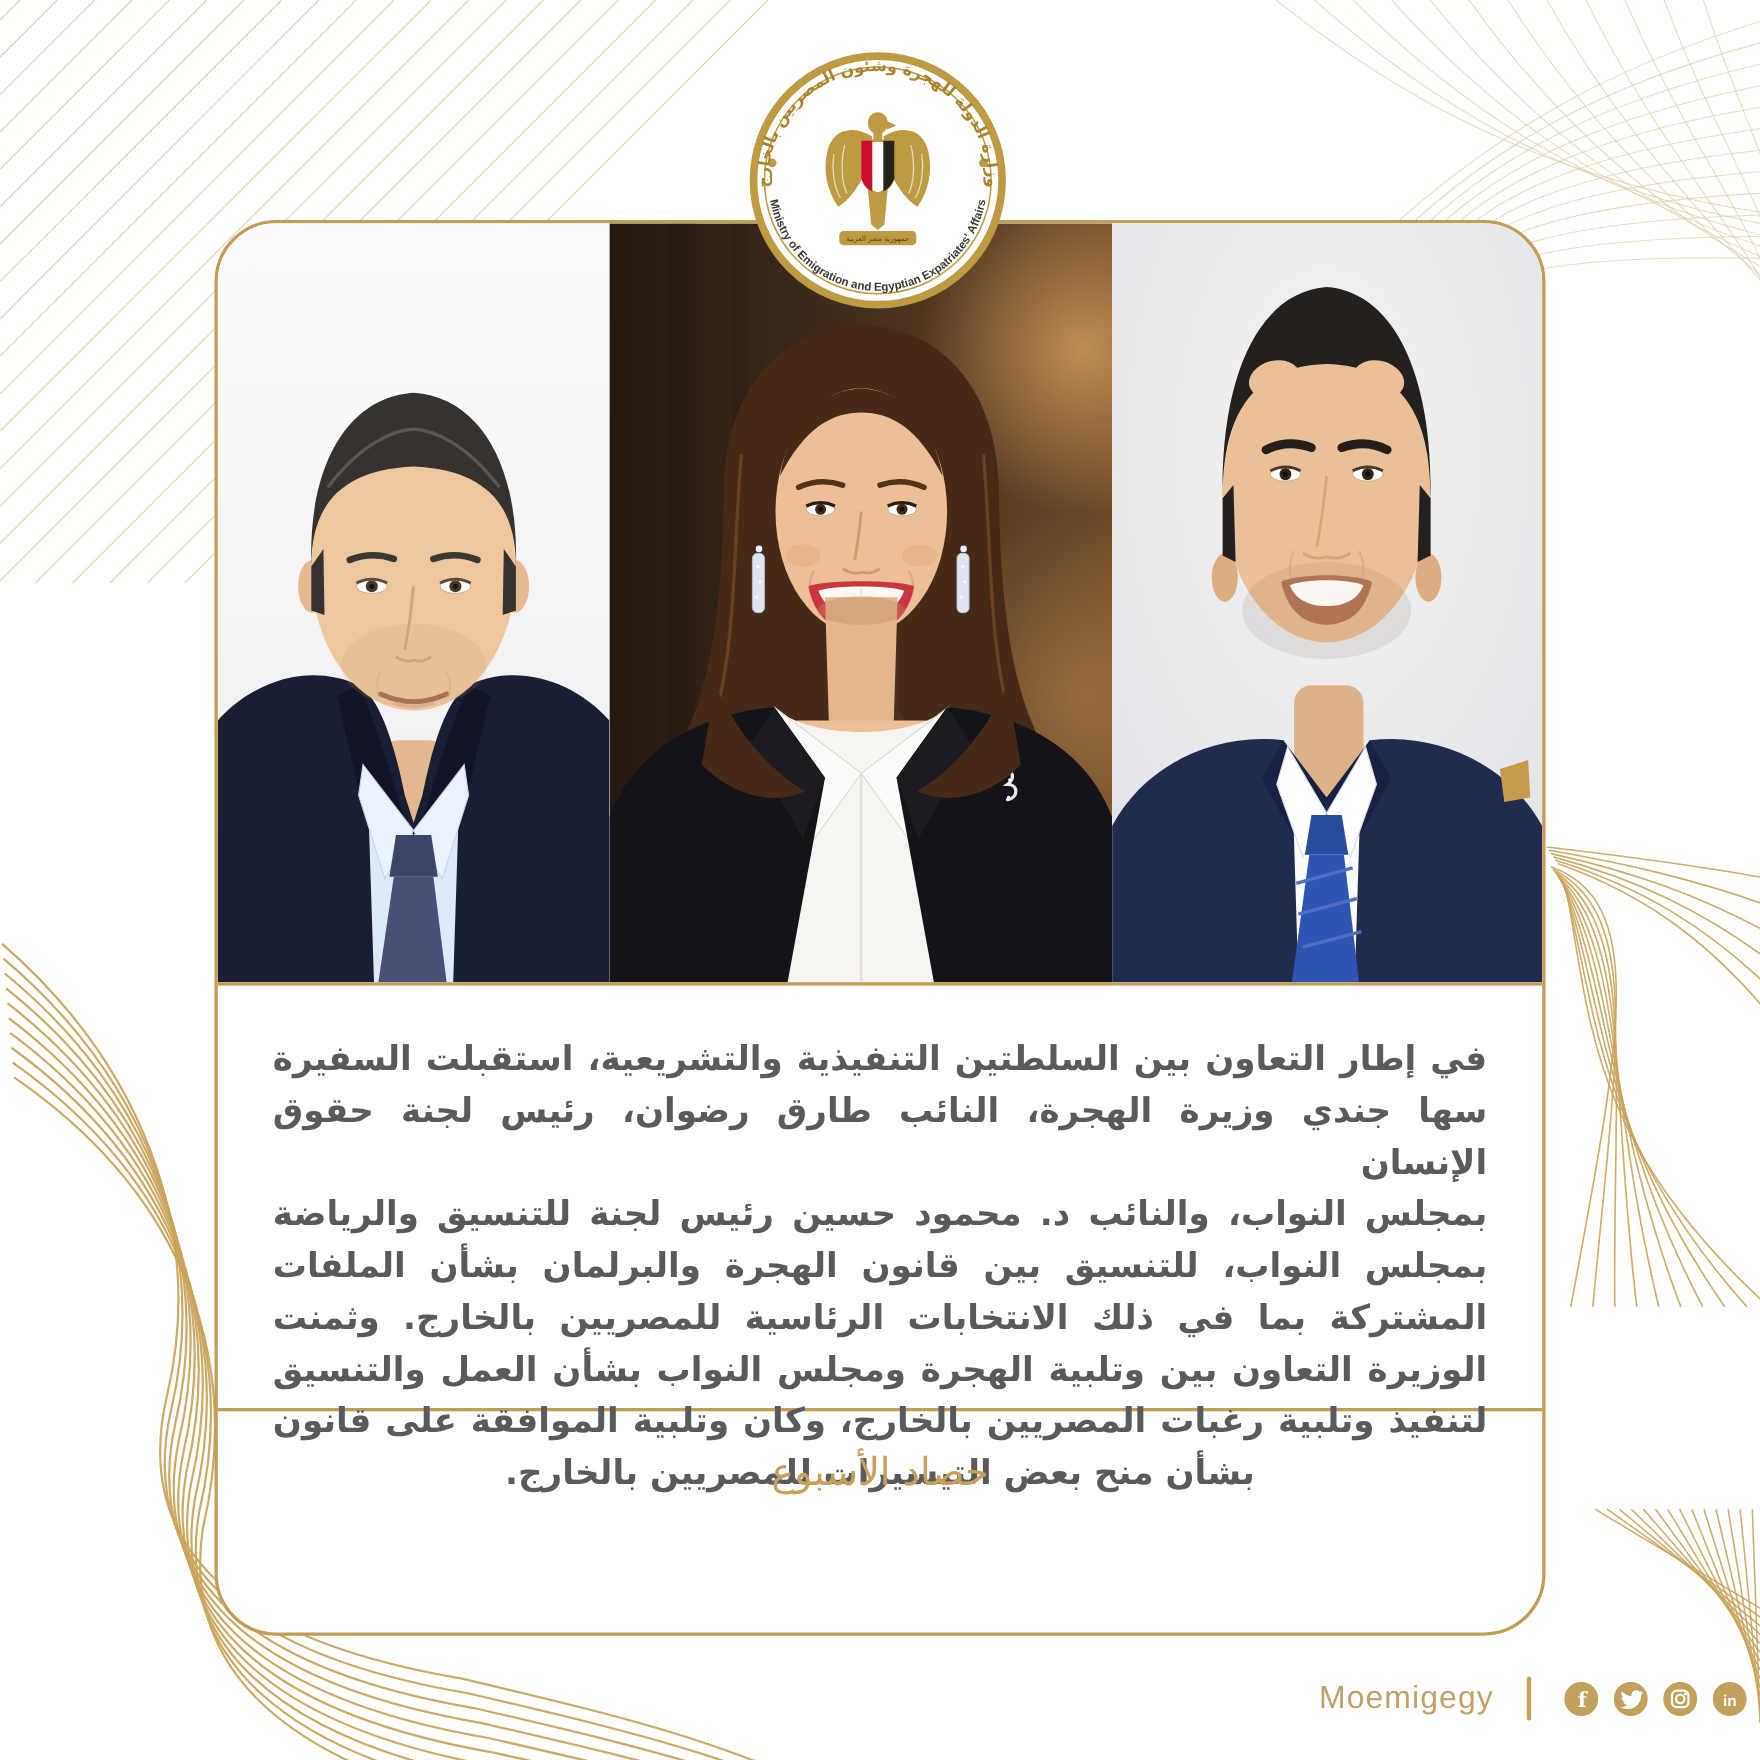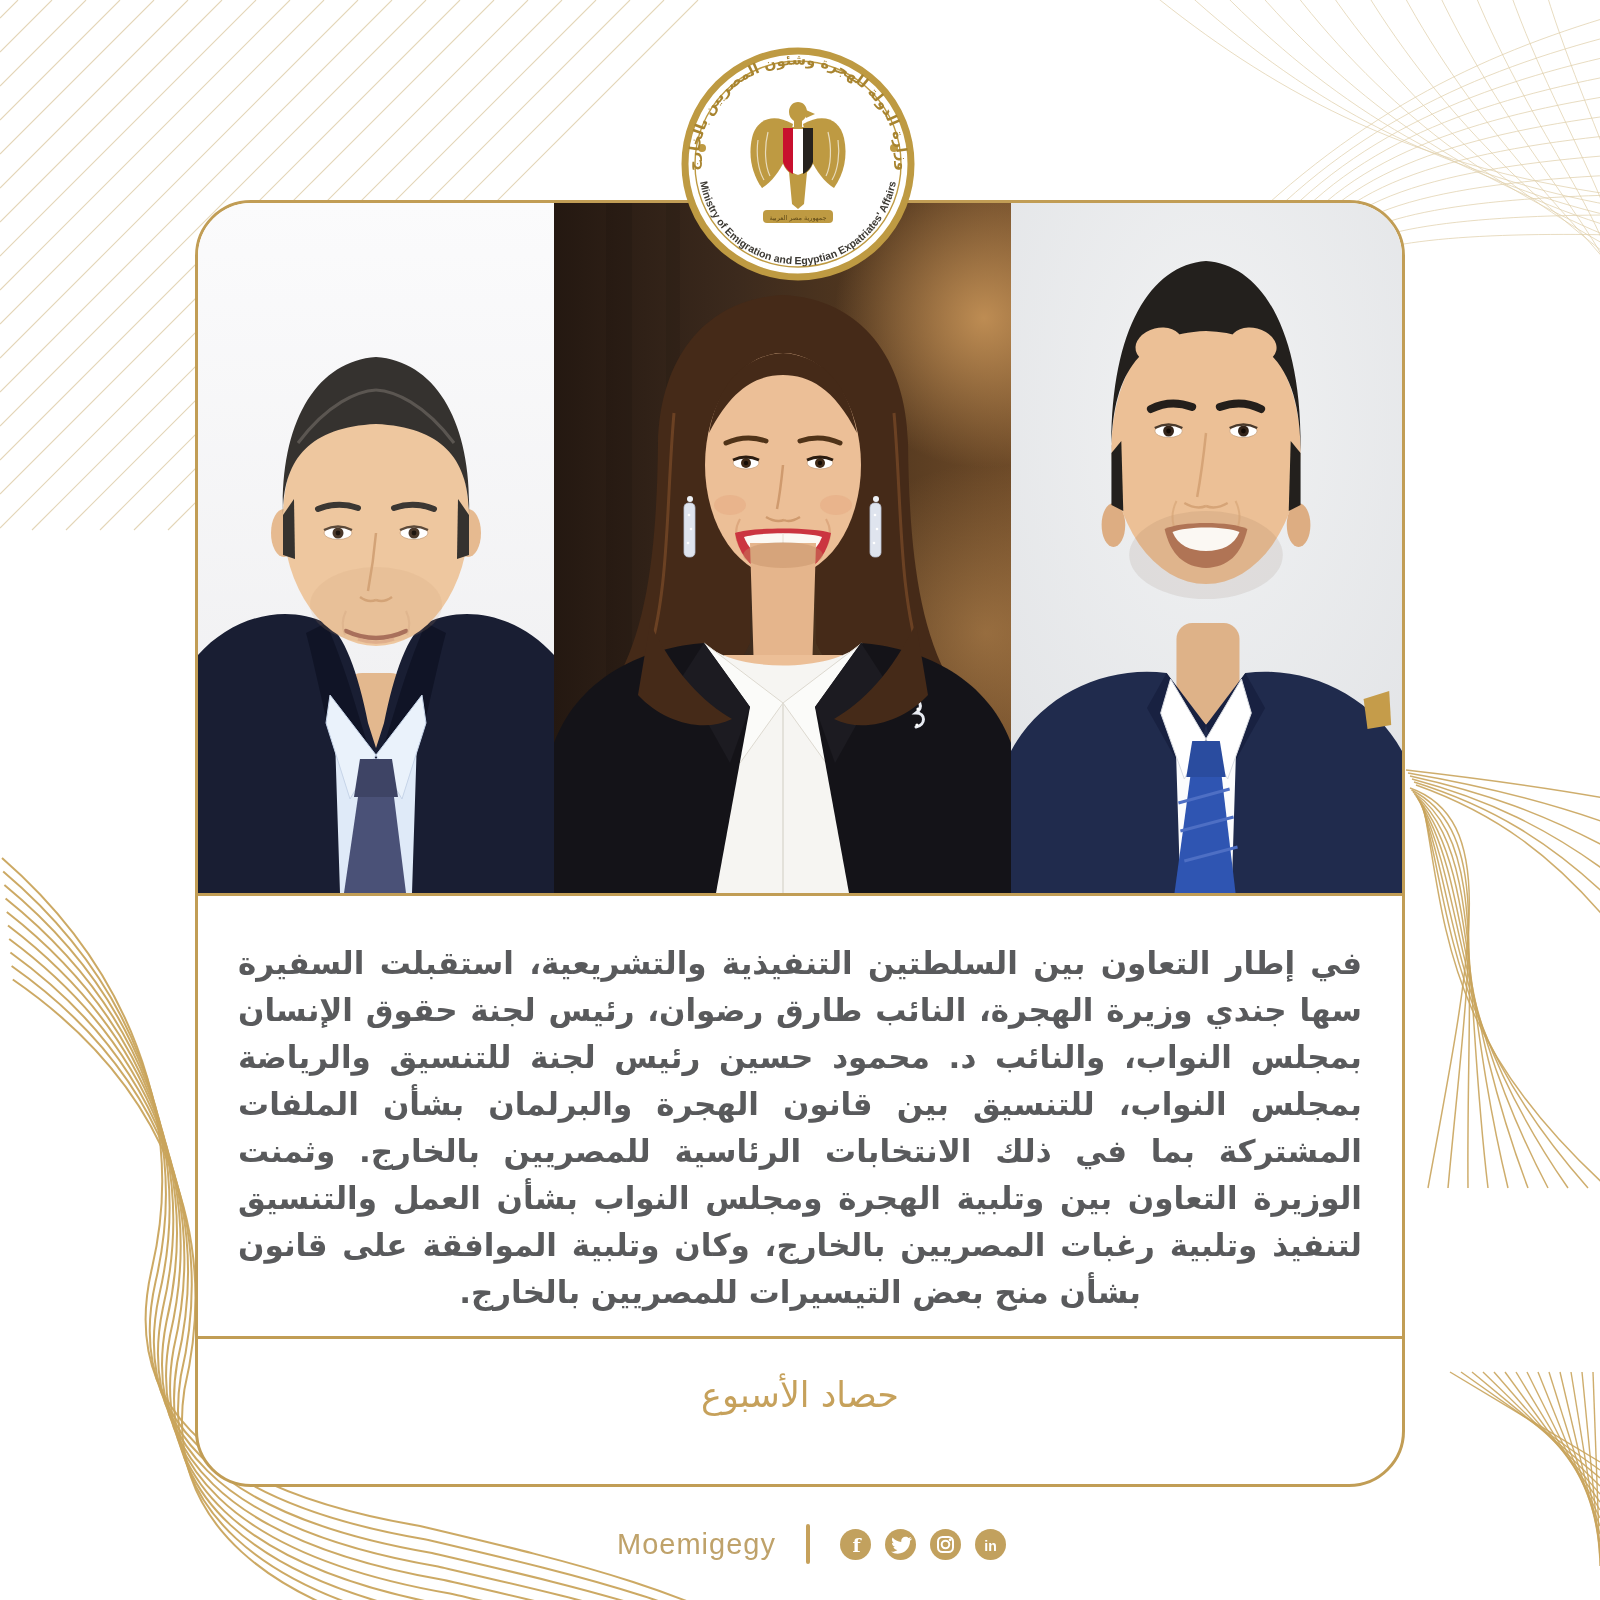--- a/index.html
+++ b/index.html
@@ -5,28 +5,28 @@
   html,body{margin:0;padding:0;background:#fff;}
   .canvas{position:relative;width:1600px;height:1600px;background:#ffffff;overflow:hidden;
           font-family:"Liberation Sans",sans-serif;}
   .decor{position:absolute;left:0;top:0;z-index:0;}
   .card{position:absolute;left:195px;top:200px;width:1210px;height:1287px;box-sizing:border-box;
         background:#ffffff;border:3.5px solid #C19D55;border-radius:56px;overflow:hidden;z-index:2;}
   .photo-strip{display:flex;height:690px;border-bottom:3px solid #C19D55;}
   .photo{height:100%;display:block;}
   .p-left{width:356px;}.p-mid{width:457px;}.p-right{flex:1;}
   .photo svg{display:block;width:100%;height:100%;}
-  .article{height:440px;box-sizing:border-box;padding:44px 40px 0;direction:rtl;}
+  .article{height:384px;box-sizing:border-box;padding:44px 50px 0;direction:rtl;}
   .article .ln{font-family:"DejaVu Sans",sans-serif;font-weight:700;font-size:31px;line-height:47px;
                color:#595A5C;text-align:justify;text-align-last:justify;}
   .article .ln.last{text-align-last:center;}
   .caption-box{height:111px;border-top:3px solid #C19D55;display:flex;align-items:center;justify-content:center;}
   .caption{font-family:"DejaVu Sans",sans-serif;font-size:35px;color:#C6A15B;}
   .logo{position:absolute;left:678px;top:44px;width:240px;height:240px;z-index:3;}
-  .footer{position:absolute;left:0;right:12px;top:1524px;display:flex;justify-content:center;
+  .footer{position:absolute;left:0;right:12px;top:1524px;display:flex;justify-content:flex-end;
           align-items:center;gap:30px;z-index:2;padding-left:35px;}
   .handle{font-size:29px;color:#BFA26A;letter-spacing:1px;}
   .vbar{width:4px;height:40px;background:#C6A15B;border-radius:2px;}
   .social{display:flex;gap:14px;align-items:center;}
   .sicon{width:31px;height:31px;display:block;cursor:pointer;}
 </style>
 </head>
 <body>
 
 <div class="canvas">

